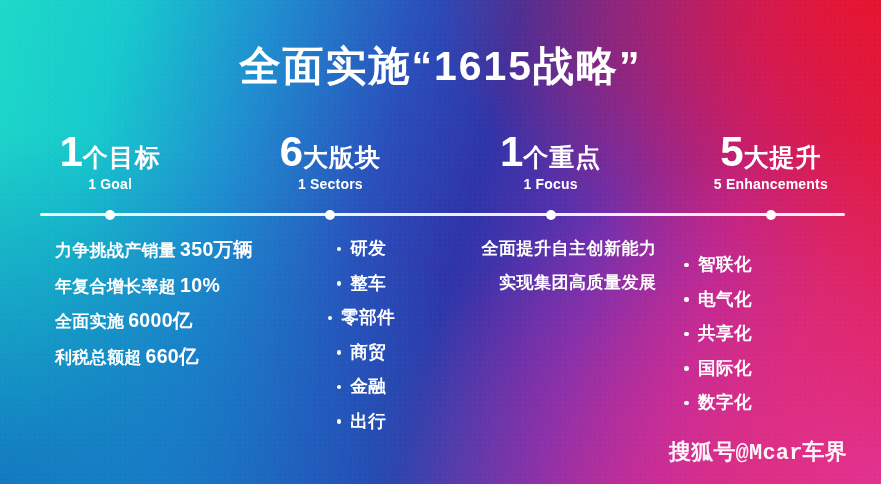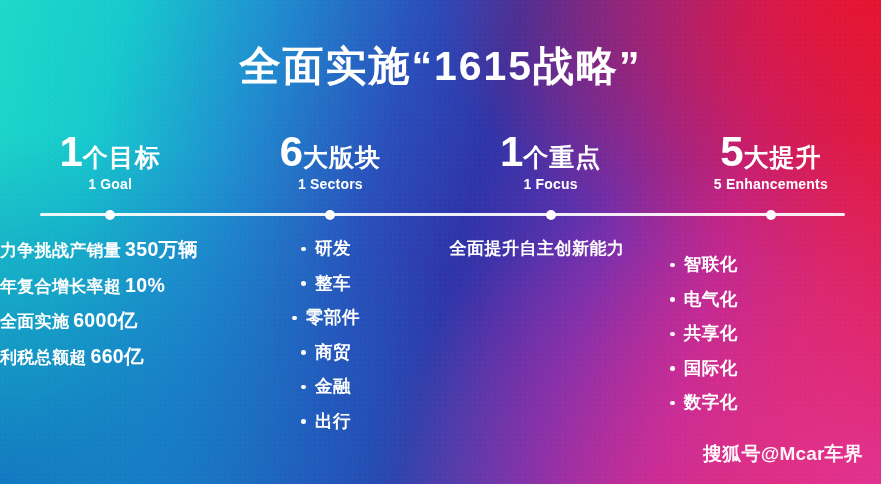--- a/index.html
+++ b/index.html
@@ -110,23 +110,23 @@
     top: 240px;
     left: 0;
     width: 881px;
     display: flex;
   }
   .col-body {
     flex: 1 1 0;
     display: flex;
     flex-direction: column;
   }
-  .col-body.c1 { }
+  .col-body.c1 { padding-left: 55px; }
   .col-body.c2 { padding-left: 10px; align-items: center; }
-  .col-body.c3 { align-items: center; }
+  .col-body.c3 { align-items: flex-end; }
   .col-body.c4 { padding-left: 28px; align-items: flex-start; margin-top: 16px; }
 
   .goal-line {
     font-size: 17px;
     font-weight: bold;
     line-height: 1;
     margin-bottom: 16px;
     white-space: nowrap;
     letter-spacing: 0.3px;
   }
@@ -160,27 +160,28 @@
     font-weight: bold;
     line-height: 1;
     margin-bottom: 17px;
     white-space: nowrap;
     letter-spacing: 0.5px;
     text-align: center;
   }
 
   #watermark {
     position: absolute;
-    right: 18px;
+    right: 34px;
     bottom: 17px;
-    font-size: 19px;
+    font-size: 22px;
     font-weight: bold;
     color: rgba(255,255,255,0.95);
     white-space: nowrap;
     letter-spacing: 0.2px;
+    font-family: Liberation Mono, monospace;
   }
 </style>
 </head>
 <body>
 
 <div id="stage">
 
   <div id="texture"></div>
 
   <div id="title">全面实施“1615战略”</div>
@@ -251,20 +252,21 @@
           <span class="dot"></span>
           <span>金融</span>
         </div>
         <div class="bullet-item">
           <span class="dot"></span>
           <span>出行</span>
         </div>
       </div>
       <div class="col-body c3">
         <div class="focus-line">全面提升自主创新能力</div>
+        <div class="focus-line">实现集团高质量发展</div>
       </div>
       <div class="col-body c4">
         <div class="bullet-item">
           <span class="dot"></span>
           <span>智联化</span>
         </div>
         <div class="bullet-item">
           <span class="dot"></span>
           <span>电气化</span>
         </div>

